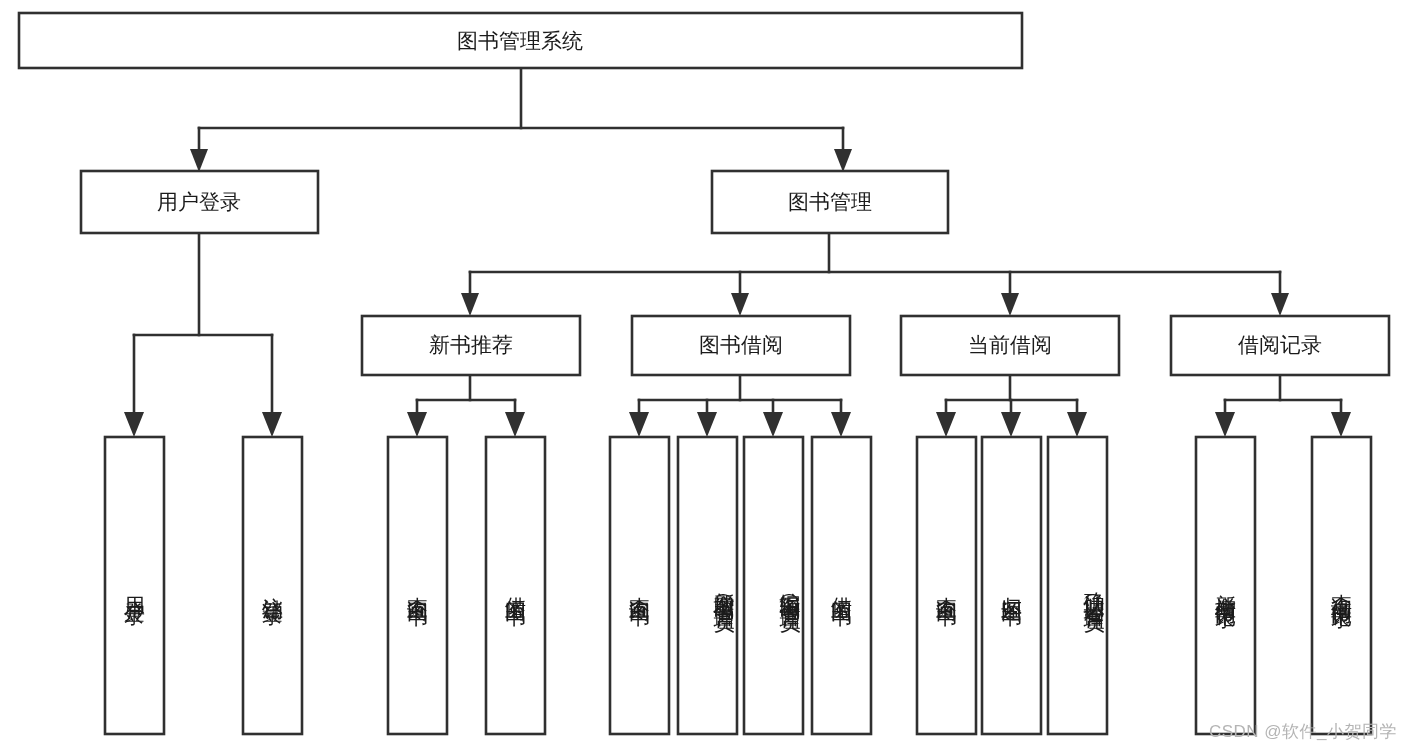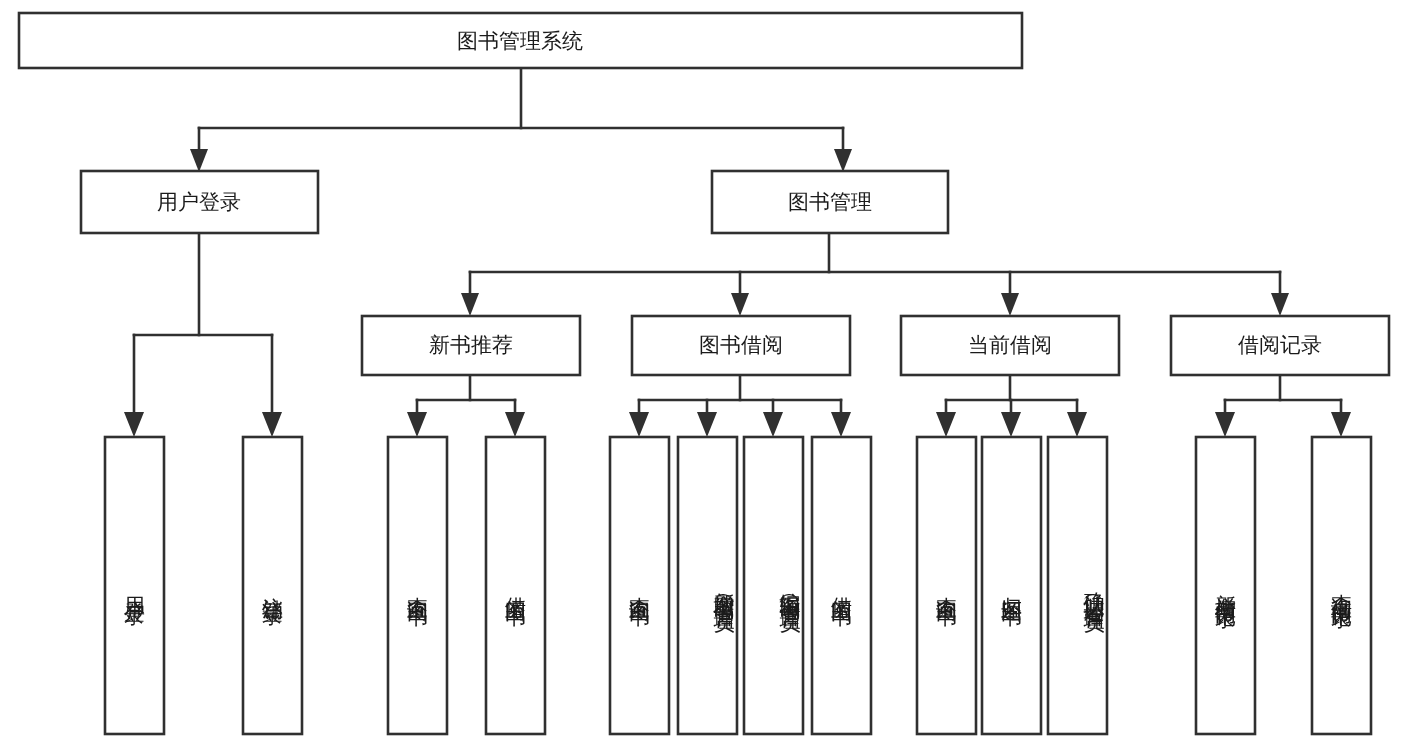--- a/index.html
+++ b/index.html
@@ -214,14 +214,15 @@
   <div class="node-label-v" style="left:744px; top:437px; width:59px; height:297px; align-items:flex-start; padding-top:6px; box-sizing:border-box;">编辑图书（管理员）</div>
   <div class="node-label-v" style="left:812px; top:437px; width:59px; height:297px;">借阅图书</div>
 
   <div class="node-label-v" style="left:917px; top:437px; width:59px; height:297px;">查询图书</div>
   <div class="node-label-v" style="left:982px; top:437px; width:59px; height:297px;">归还图书</div>
   <div class="node-label-v" style="left:1048px; top:437px; width:59px; height:297px; align-items:flex-start; padding-top:6px; box-sizing:border-box;">确认归还（管理员）</div>
 
   <div class="node-label-v" style="left:1196px; top:437px; width:59px; height:297px;">新增借阅记录</div>
   <div class="node-label-v" style="left:1312px; top:437px; width:59px; height:297px;">查询借阅记录</div>
 
+  <div class="watermark">CSDN @软件_小贺同学</div>
 
 </div>
 
 </body></html>

